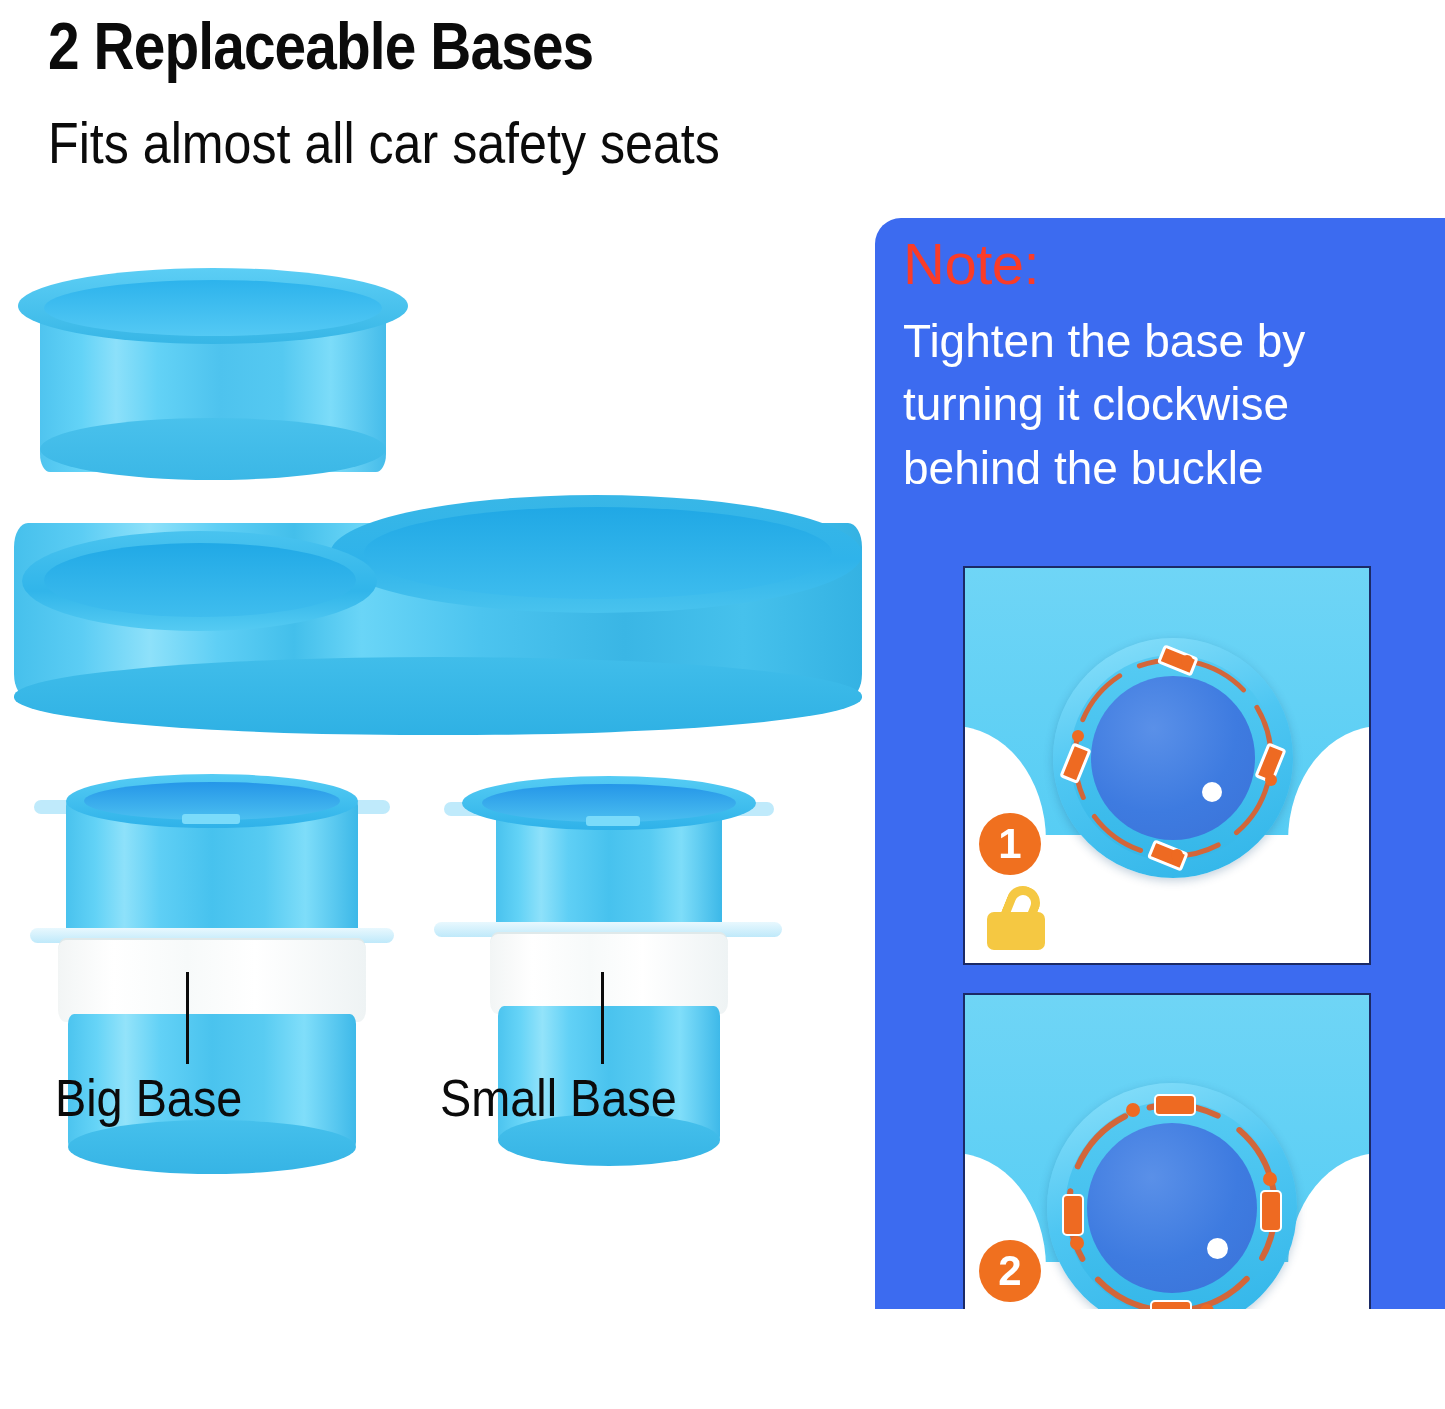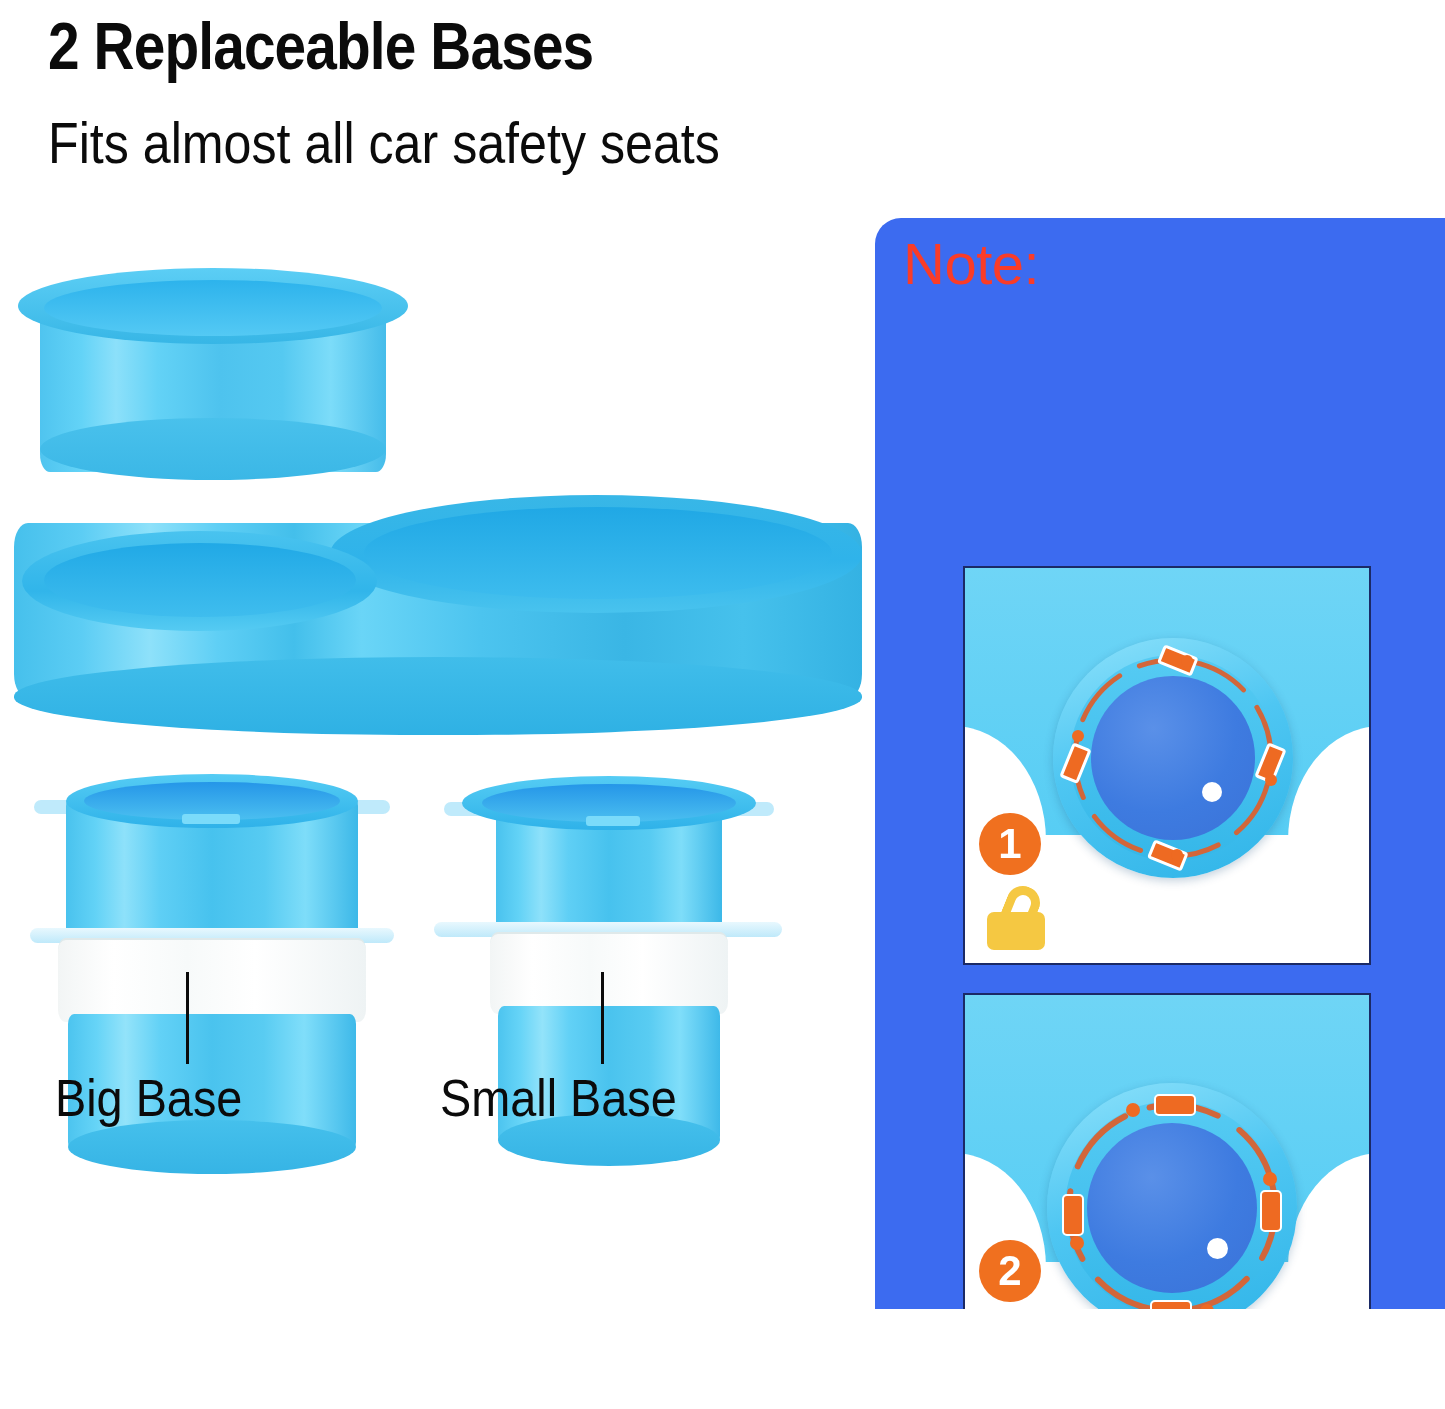--- a/index.html
+++ b/index.html
@@ -429,20 +429,21 @@
     <div class="leader" style="left:186px; top:972px; height:92px;"></div>
     <div class="leader" style="left:601px; top:972px; height:92px;"></div>
 
     <div class="base-label" style="left:55px; top:1068px;">Big Base</div>
     <div class="base-label" style="left:440px; top:1068px;">Small Base</div>
   </div>
 
   <div id="note-panel">
 
     <div id="note-title">Note:</div>
+    <div id="note-body">Tighten the base by turning it clockwise behind the buckle</div>
 
     <div class="photo-panel" style="left:88px; top:348px; width:404px; height:395px;">
       <div class="seat"></div>
       <div class="seat-dipL"></div>
       <div class="seat-dipR"></div>
 
       <div class="holder" style="left:88px; top:70px; width:240px; height:240px;">
         <div class="ring-outer"></div>
         <div class="ring-mid"></div>
         <div class="disc"></div>

